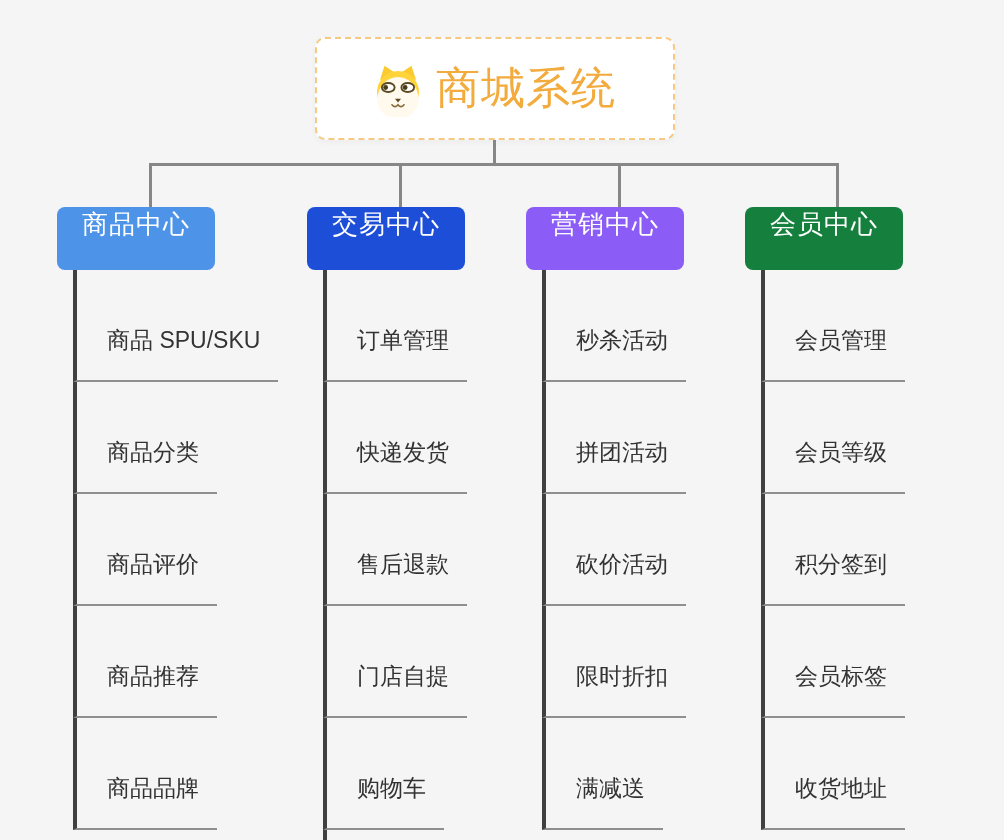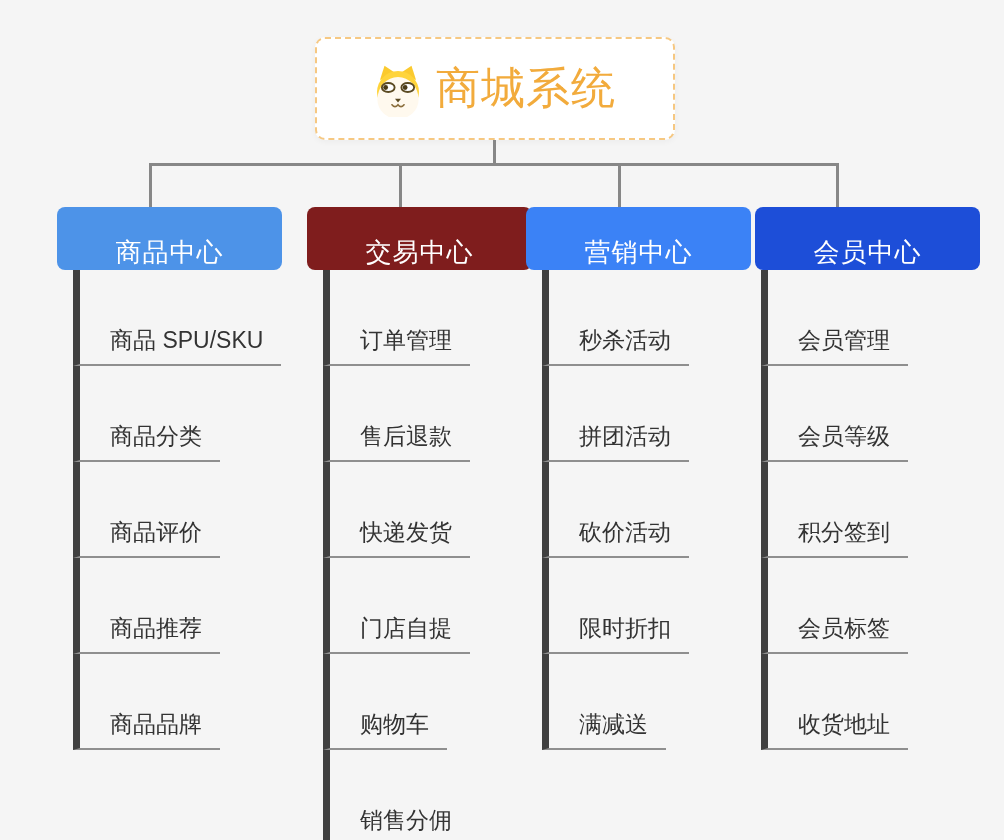--- a/index.html
+++ b/index.html
@@ -34,40 +34,40 @@
   .line{position:absolute;background:#878787;}
   .line.v{width:3px;}
   .line.h{height:3px;}
 
   
   .branch{
     position:absolute;top:207px;
     display:flex;flex-direction:column;align-items:flex-start;
   }
   .branch-box{
-    width:225px;height:63px;
+    width:158px;height:63px;
     border-radius:8px;
-    display:flex;align-items:flex-end;justify-content:center;
+    display:flex;align-items:flex-start;justify-content:center;
     color:#ffffff;
     font-size:26px;
     letter-spacing:1px;
     box-sizing:border-box;
   }
   .topics{
     list-style:none;margin:0;padding:0;
     margin-left:16px;
   }
   .topics li{
     box-sizing:content-box;
     height:86px;
     width:max-content;
-    border-left:7px solid #404040;
+    border-left:4px solid #404040;
     border-bottom:2px solid #8f8f8f;
     display:flex;align-items:flex-end;
-    padding:0 18px 8px 30px;
+    padding:0 18px 24px 30px;
     font-size:23px;
     color:#333333;
     white-space:nowrap;
   }
 </style>
 </head>
 <body>
 
 <div class="canvas">
 
@@ -103,48 +103,48 @@
     <ul class="topics">
       <li>商品 SPU/SKU</li>
       <li>商品分类</li>
       <li>商品评价</li>
       <li>商品推荐</li>
       <li>商品品牌</li>
     </ul>
   </div>
 
   <div class="branch" style="left:307px">
-    <div class="branch-box" style="background: #7f1d1d;">
+    <div class="branch-box" style="background: #1d4ed8;">
       <span>交易中心</span>
     </div>
     <ul class="topics">
       <li>订单管理</li>
+      <li>快递发货</li>
       <li>售后退款</li>
-      <li>快递发货</li>
       <li>门店自提</li>
       <li>购物车</li>
       <li>销售分佣</li>
     </ul>
   </div>
 
   <div class="branch" style="left:526px">
-    <div class="branch-box" style="background: #3b82f6;">
+    <div class="branch-box" style="background: #8b5cf6;">
       <span>营销中心</span>
     </div>
     <ul class="topics">
       <li>秒杀活动</li>
       <li>拼团活动</li>
       <li>砍价活动</li>
       <li>限时折扣</li>
       <li>满减送</li>
     </ul>
   </div>
 
   <div class="branch" style="left:745px">
-    <div class="branch-box" style="background: #1d4ed8; margin-left: 10px;">
+    <div class="branch-box" style="background: #15803d;">
       <span>会员中心</span>
     </div>
     <ul class="topics">
       <li>会员管理</li>
       <li>会员等级</li>
       <li>积分签到</li>
       <li>会员标签</li>
       <li>收货地址</li>
     </ul>
   </div>

